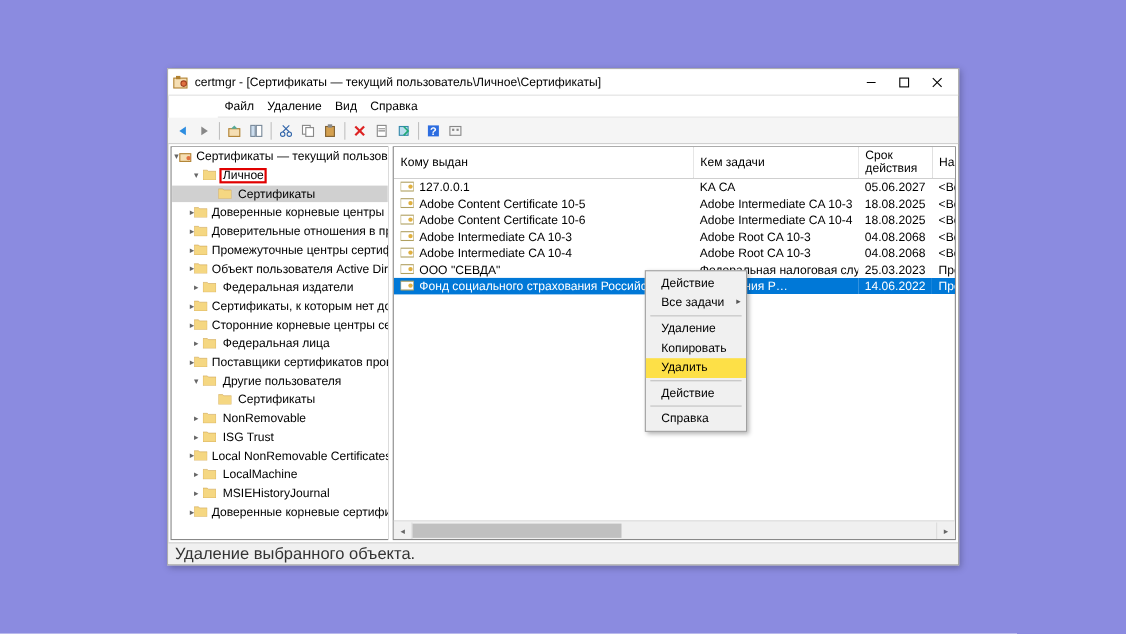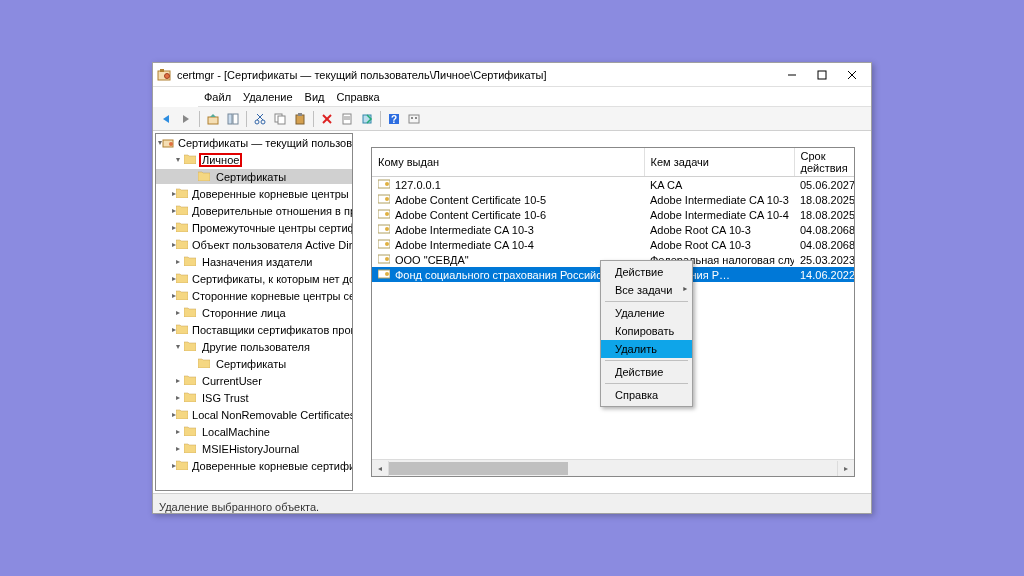--- a/index.html
+++ b/index.html
@@ -19,38 +19,38 @@
   .tree li { white-space: nowrap; padding: 1px 0; }
   .tree .node { display: flex; align-items: center; height: 15px; padding-left: var(--pad, 2px); }
   .tree .tw { width: 12px; display: inline-flex; justify-content: center; align-items: center; color: #666; font-size: 8px; cursor: default; }
   .tree .ic { width: 14px; height: 12px; margin-right: 2px; display: inline-flex; }
   .folder-ic { width: 12px; height: 10px; }
   .cert-root-ic { width: 12px; height: 12px; }
   .node.sel { background: #d0d0d0; }
   .node .lbl { padding: 0 2px; }
   .node.hl .lbl { outline: 2px solid #e00000; outline-offset: -1px; }
   .node.sel .lbl { background: #d0d0d0; }
-  .listwrap { flex: 1; margin: 16px; border: 1px solid #888; display: flex; flex-direction: column; background: #fff; min-width: 0; justify-content: space-between; }
+  .listwrap { flex: 1; margin: 2px; border: 1px solid #888; display: flex; flex-direction: column; background: #fff; min-width: 0; justify-content: space-between; }
   .list { flex: 1; overflow: auto; font-size: 11px; color: #000; position: relative; }
   table { border-collapse: collapse; width: 100%; }
   th { text-align: left; font-weight: 400; font-size: 11px; padding: 2px 6px; border-right: 1px solid #e0e0e0; border-bottom: 1px solid #d0d0d0; background: #fff; position: sticky; top: 0; height: 18px; }
   td { padding: 0 6px; height: 15px; white-space: nowrap; overflow: hidden; }
   tr.row td.c0 { display: flex; align-items: center; gap: 3px; }
   tr.row td.c0 .ric { width: 14px; height: 12px; flex-shrink: 0; }
   tr.sel { background: #0078d7; color: #fff; }
   .hscroll { height: 17px; background: #f0f0f0; display: flex; align-items: center; border-top: 1px solid #dcdcdc; }
   .hscroll .track { flex: 1; height: 15px; background: #f0f0f0; position: relative; border-left: 1px solid #dcdcdc; border-right: 1px solid #dcdcdc; }
   .hscroll .thumb { position: absolute; left: 0; width: 40%; top: 1px; bottom: 1px; background: #c0c0c0; }
   .hscroll .arr { width: 16px; height: 15px; display: flex; align-items: center; justify-content: center; color: #666; font-size: 8px; }
-  .status { height: 20px; border-top: 1px solid #d0d0d0; font-size: 11px; color: #333; display: flex; align-items: flex-end; padding: 0 6px; background: #f0f0f0; }
+  .status { height: 20px; border-top: 1px solid #d0d0d0; font-size: 15px; color: #333; display: flex; align-items: center; padding: 0 6px; background: #f0f0f0; }
   .ctxmenu { position: absolute; background: #f0f0f0; border: 1px solid #a0a0a0; box-shadow: 2px 2px 4px rgba(0,0,0,.3); font-size: 11px; min-width: 90px; padding: 2px 0; }
   .ctxmenu .mi { padding: 3px 18px 3px 14px; white-space: nowrap; position: relative; }
   .ctxmenu .mi.sub::after { content: '▸'; position: absolute; right: 5px; font-size: 8px; color: #555; }
   .ctxmenu .msep { height: 1px; background: #c0c0c0; margin: 2px 4px; }
-  .ctxmenu .mi.hot { background: #0ea5e9; }
+  .ctxmenu .mi.hot { background: #fde047; }
 </style>
 </head>
 <body>
 
 <div class="window">
   <div class="titlebar">
     <span class="app-icon">
       <svg viewBox="0 0 14 14">
           <rect x="1" y="3" width="12" height="9" fill="#f5deb3" stroke="#b08030" stroke-width="1"></rect>
           <rect x="3" y="1" width="4" height="3" fill="#b08030"></rect>
@@ -246,21 +246,21 @@
             </div>
           </li>
           <li>
             <div class="node" style="--pad:16px">
               <span class="tw">▸</span>
               <span class="ic">
                 <svg class="folder-ic" viewBox="0 0 12 10">
                   <path d="M0 1 L4 1 L5 2 L12 2 L12 10 L0 10 Z" fill="#f5d782" stroke="#c9a050" stroke-width="0.5"></path>
                 </svg>
               </span>
-              <span class="lbl">Назначения издатели</span>
+              <span class="lbl">Федеральная издатели</span>
             </div>
           </li>
           <li>
             <div class="node" style="--pad:16px">
               <span class="tw">▸</span>
               <span class="ic">
                 <svg class="folder-ic" viewBox="0 0 12 10">
                   <path d="M0 1 L4 1 L5 2 L12 2 L12 10 L0 10 Z" fill="#f5d782" stroke="#c9a050" stroke-width="0.5"></path>
                 </svg>
               </span>
@@ -279,21 +279,21 @@
             </div>
           </li>
           <li>
             <div class="node" style="--pad:16px">
               <span class="tw">▸</span>
               <span class="ic">
                 <svg class="folder-ic" viewBox="0 0 12 10">
                   <path d="M0 1 L4 1 L5 2 L12 2 L12 10 L0 10 Z" fill="#f5d782" stroke="#c9a050" stroke-width="0.5"></path>
                 </svg>
               </span>
-              <span class="lbl">Сторонние лица</span>
+              <span class="lbl">Федеральная лица</span>
             </div>
           </li>
           <li>
             <div class="node" style="--pad:16px">
               <span class="tw">▸</span>
               <span class="ic">
                 <svg class="folder-ic" viewBox="0 0 12 10">
                   <path d="M0 1 L4 1 L5 2 L12 2 L12 10 L0 10 Z" fill="#f5d782" stroke="#c9a050" stroke-width="0.5"></path>
                 </svg>
               </span>
@@ -323,21 +323,21 @@
             </div>
           </li>
           <li>
             <div class="node" style="--pad:16px">
               <span class="tw">▸</span>
               <span class="ic">
                 <svg class="folder-ic" viewBox="0 0 12 10">
                   <path d="M0 1 L4 1 L5 2 L12 2 L12 10 L0 10 Z" fill="#f5d782" stroke="#c9a050" stroke-width="0.5"></path>
                 </svg>
               </span>
-              <span class="lbl">CurrentUser</span>
+              <span class="lbl">NonRemovable</span>
             </div>
           </li>
           <li>
             <div class="node" style="--pad:16px">
               <span class="tw">▸</span>
               <span class="ic">
                 <svg class="folder-ic" viewBox="0 0 12 10">
                   <path d="M0 1 L4 1 L5 2 L12 2 L12 10 L0 10 Z" fill="#f5d782" stroke="#c9a050" stroke-width="0.5"></path>
                 </svg>
               </span>

